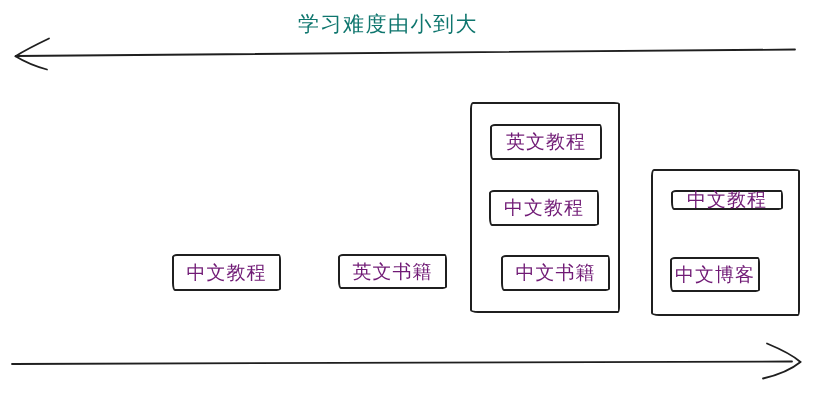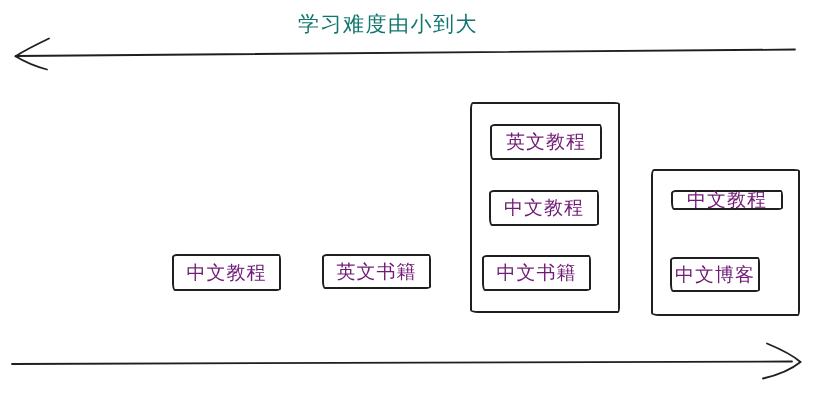--- a/index.html
+++ b/index.html
@@ -58,26 +58,26 @@
     letter-spacing: 1px;
     white-space: nowrap;
   }
   .group {
     background: transparent;
     border-radius: 3px 6px 2px 8px / 7px 2px 6px 3px;
   }
   
   .box-source   { left: 13px;  top: 254px; width: 114px; height: 37px; }
   .box-official { left: 172px; top: 254px; width: 109px; height: 37px; }
-  .box-enbooks  { left: 322px; top: 254px; width: 109px; height: 35px; }
+  .box-enbooks  { left: 338px; top: 254px; width: 109px; height: 35px; }
   
   .group-1 { left: 470px; top: 102px; width: 150px; height: 211px; }
   .group-1 .child-0 { left: 18px; top: 20px;  width: 112px; height: 36px; }
   .group-1 .child-1 { left: 17px; top: 86px;  width: 110px; height: 36px; }
-  .group-1 .child-2 { left: 10px; top: 151px; width: 109px; height: 36px; }
+  .group-1 .child-2 { left: 29px; top: 151px; width: 109px; height: 36px; }
   
   .group-2 { left: 651px; top: 169px; width: 149px; height: 147px; }
   .group-2 .child-0 { left: 18px; top: 19px; width: 112px; height: 20px; }
   .group-2 .child-1 { left: 17px; top: 86px; width: 90px; height: 35px; }
 </style>
 </head>
 <body>
 
 <div class="canvas">
 

